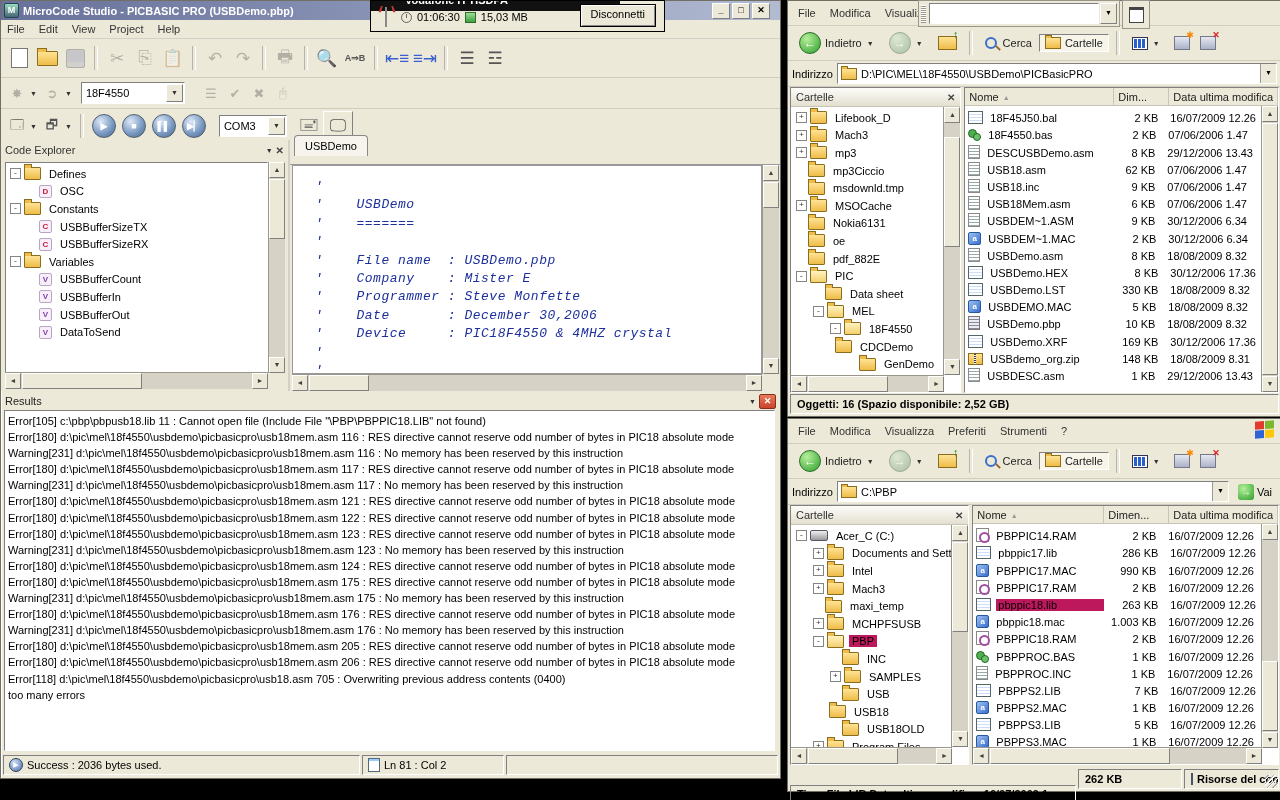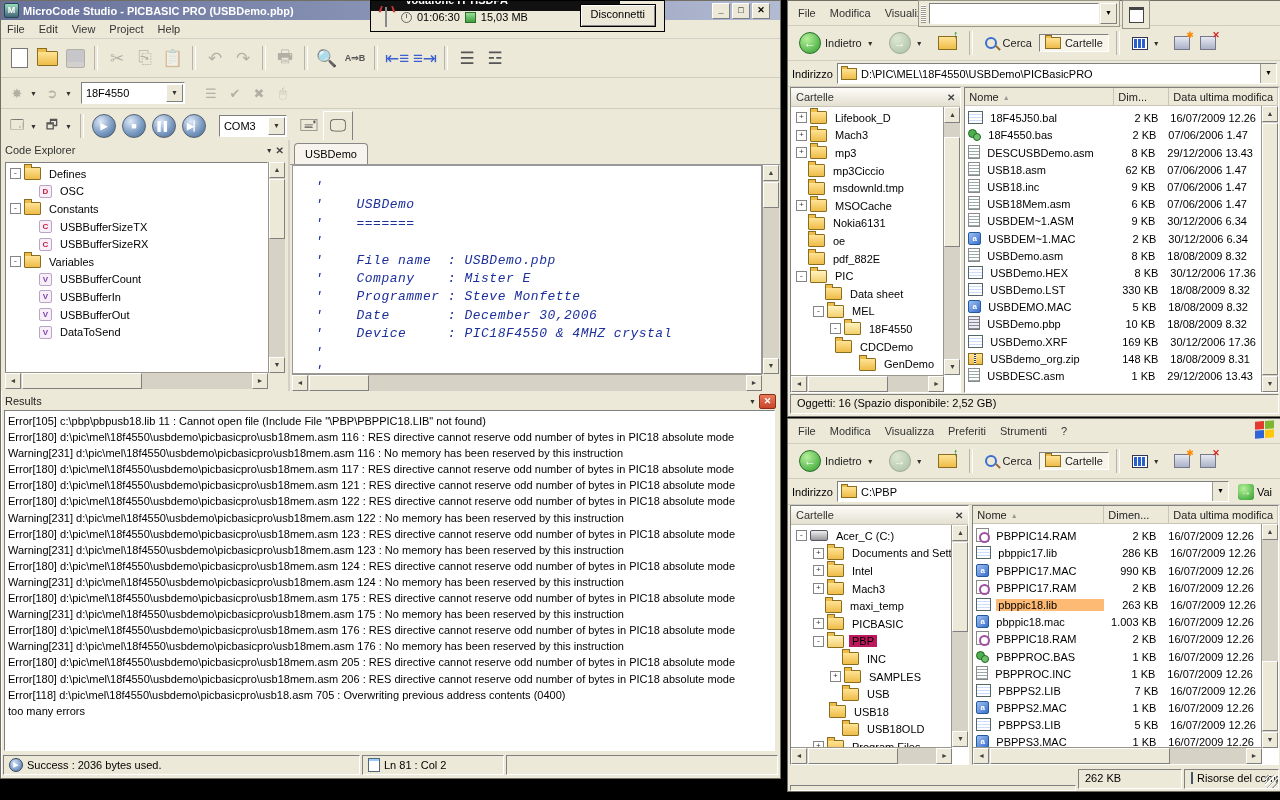--- a/index.html
+++ b/index.html
@@ -60,21 +60,21 @@
   .tfold.open{background:linear-gradient(#fff3c0,#f3d06e);}
   .tdisk{display:inline-block;width:16px;height:9px;background:linear-gradient(#eee,#999);border:1px solid #556;
          border-radius:2px;margin-right:5px;flex:none;}
   .tbadge{display:inline-block;width:11px;height:11px;border:1px solid #b9a6c6;background:#f7eef7;border-radius:2px;
           font:bold 8px/11px "Liberation Sans",sans-serif;text-align:center;margin-right:5px;flex:none;}
   .b-D,.b-C{color:#c02040;} .b-V{color:#7a3fa8;}
   .tlabel{padding:0 3px;} .tlabel.sel{background:#be185d;}
 
   .edpanel{flex:1;position:relative;background:#ECE9D8;}
   .tabrow{height:24px;position:relative;border-bottom:1px solid #999;}
-  .tab{position:absolute;left:4px;bottom:0;height:20px;background:#f6f4ec;border:1px solid #888;border-bottom:none;
+  .tab{position:absolute;left:4px;bottom:8px;height:20px;background:#f6f4ec;border:1px solid #888;border-bottom:none;
        border-radius:4px 4px 0 0;padding:0 10px;line-height:20px;margin-top:19px;}
   .edtext{position:absolute;left:2px;top:25px;right:18px;bottom:17px;background:#fff;border:1px solid #999;
           overflow:hidden;padding:12px 0 0 22px;}
   .cline{white-space:pre;font:italic 13px/18.4px "Liberation Mono",monospace;color:#1c2f9c;letter-spacing:.5px;}
 
   .reshdr{position:absolute;left:0;top:391px;width:779px;height:18px;display:flex;align-items:center;
           padding:0 4px;box-sizing:border-box;color:#222;}
   .reshdr .sp{flex:1;}
   .xred{width:15px;height:13px;background:linear-gradient(#e97b5c,#c8442b);border:1px solid #8a2d18;border-radius:2px;
         color:#fff;font-size:9px;line-height:12px;text-align:center;font-weight:bold;}
@@ -158,21 +158,21 @@
   .xclose{color:#444;font-size:10px;font-weight:bold;}
   .xtree{position:absolute;left:1px;top:19px;right:17px;bottom:17px;overflow:hidden;padding-top:2px;background:#fff;}
   .xlistpane{flex:1;position:relative;background:#fff;border:1px solid;border-color:#808080 #fff #fff #808080;}
   .cols{height:17px;display:flex;background:#ECE9D8;border-bottom:1px solid #c8c4b8;}
   .col{border-right:1px solid #c8c4b8;padding:1px 4px 0;color:#222;display:flex;align-items:center;gap:4px;white-space:nowrap;overflow:hidden;}
   .sort{font-size:7px;color:#999;}
   .xfiles{position:absolute;left:0;top:18px;right:16px;bottom:0;overflow:hidden;background:#fff;padding-top:1px;}
   #exb .xfiles{bottom:16px;}
   .frow{height:17.2px;display:flex;align-items:flex-end;white-space:nowrap;}
   .fname{padding:0 2px;overflow:hidden;}
-  .fsel{background:#fdba74;}
+  .fsel{background:#be185d;}
   .fsize{text-align:right;flex:none;}
   .fdate{padding-left:12px;flex:none;}
   #ext .fname{width:122px;flex:none;} #ext .fsize{width:44px;} 
   #exb .fname{width:104px;flex:none;} #exb .fsize{width:54px;}
   .fi{display:inline-block;position:relative;flex:none;margin:0 5px 0 3px;}
   .fi-txt{width:10px;height:12px;background:repeating-linear-gradient(#fff 0 2px,#9aa 2px 3px);border:1px solid #8a8a8a;}
   .fi-tbl{width:13px;height:11px;background:repeating-linear-gradient(#fff 0 2px,#cdf 2px 3px);border:1px solid #566;}
   .fi-pbp{width:10px;height:12px;background:repeating-linear-gradient(#eceaf2 0 2px,#889 2px 3px);border:1px solid #777;}
   .fi-bas{width:13px;height:12px;}
   .fi-bas::before{content:"";position:absolute;left:0;top:0;width:7px;height:7px;border-radius:50%;background:#4fae4f;border:1px solid #1c6b1c;}
@@ -180,22 +180,22 @@
   .fi-mac{width:11px;height:11px;background:linear-gradient(135deg,#9cc0f0,#3a6fd0);border:1px solid #245a9a;border-radius:2px;
           color:#fff;font:bold 8px/11px "Liberation Sans",sans-serif;text-align:center;}
   .fi-mac::after{content:"a";}
   .fi-zip{width:13px;height:10px;background:linear-gradient(#ffe394,#eebc49);border:1px solid #8a6d1f;}
   .fi-zip::after{content:"";position:absolute;left:5px;top:0;bottom:0;width:2px;
                  background:repeating-linear-gradient(#335 0 1px,#ffd 1px 2px);}
   .fi-ram{width:11px;height:12px;background:#fff;border:1px solid #888;}
   .fi-ram::after{content:"";position:absolute;right:-2px;bottom:-2px;width:7px;height:7px;border-radius:50%;
                  border:2px solid #a050a0;background:#fff;}
   .xstatus{position:absolute;left:2px;right:2px;bottom:2px;height:20px;display:flex;gap:2px;}
-  .xsp{border:1px solid;border-color:#808080 #fff #fff #808080;display:flex;align-items:flex-start;padding:2px 6px;gap:4px;
-       white-space:nowrap;overflow:hidden;}
+  .xsp{border:1px solid;border-color:#808080 #fff #fff #808080;display:flex;align-items:center;padding:8px 6px;gap:4px;
+       white-space:nowrap;overflow:hidden;font-weight:bold;}
   .pcico{width:12px;height:10px;background:#cfd8ea;border:1px solid #456;box-shadow:inset 0 2px 0 #7ea0d0;}
   .grip2{position:absolute;right:0;bottom:0;width:13px;height:13px;
          background:repeating-linear-gradient(135deg,transparent 0 2px,#aaa 2px 3px,#fff 3px 4px);}
 </style>
 </head>
 <body>
 
 <div id="screen">
 
   <section class="win" id="mcs">
@@ -384,27 +384,26 @@
       <span>Results</span>
       <span class="sp"></span>
       <span class="ddarrow">▼</span>
       <span class="xred">✕</span>
     </div>
     <div class="reslist">
         <div class="rline">Error[105] c:\pbp\pbpusb18.lib 11 : Cannot open file (Include File "\PBP\PBPPIC18.LIB" not found)</div>
         <div class="rline">Error[180] d:\pic\mel\18f4550\usbdemo\picbasicpro\usb18mem.asm 116 : RES directive cannot reserve odd number of bytes in PIC18 absolute mode</div>
         <div class="rline">Warning[231] d:\pic\mel\18f4550\usbdemo\picbasicpro\usb18mem.asm 116 : No memory has been reserved by this instruction</div>
         <div class="rline">Error[180] d:\pic\mel\18f4550\usbdemo\picbasicpro\usb18mem.asm 117 : RES directive cannot reserve odd number of bytes in PIC18 absolute mode</div>
+        <div class="rline">Warning[231] d:\pic\mel\18f4550\usbdemo\picbasicpro\usb18mem.asm 117 : No memory has been reserved by this instruction</div>
         <div class="rline">Error[180] d:\pic\mel\18f4550\usbdemo\picbasicpro\usb18mem.asm 121 : RES directive cannot reserve odd number of bytes in PIC18 absolute mode</div>
         <div class="rline">Error[180] d:\pic\mel\18f4550\usbdemo\picbasicpro\usb18mem.asm 122 : RES directive cannot reserve odd number of bytes in PIC18 absolute mode</div>
-        <div class="rline">Warning[231] d:\pic\mel\18f4550\usbdemo\picbasicpro\usb18mem.asm 122 : No memory has been reserved by this instruction</div>
         <div class="rline">Error[180] d:\pic\mel\18f4550\usbdemo\picbasicpro\usb18mem.asm 123 : RES directive cannot reserve odd number of bytes in PIC18 absolute mode</div>
         <div class="rline">Warning[231] d:\pic\mel\18f4550\usbdemo\picbasicpro\usb18mem.asm 123 : No memory has been reserved by this instruction</div>
         <div class="rline">Error[180] d:\pic\mel\18f4550\usbdemo\picbasicpro\usb18mem.asm 124 : RES directive cannot reserve odd number of bytes in PIC18 absolute mode</div>
-        <div class="rline">Warning[231] d:\pic\mel\18f4550\usbdemo\picbasicpro\usb18mem.asm 124 : No memory has been reserved by this instruction</div>
         <div class="rline">Error[180] d:\pic\mel\18f4550\usbdemo\picbasicpro\usb18mem.asm 175 : RES directive cannot reserve odd number of bytes in PIC18 absolute mode</div>
         <div class="rline">Warning[231] d:\pic\mel\18f4550\usbdemo\picbasicpro\usb18mem.asm 175 : No memory has been reserved by this instruction</div>
         <div class="rline">Error[180] d:\pic\mel\18f4550\usbdemo\picbasicpro\usb18mem.asm 176 : RES directive cannot reserve odd number of bytes in PIC18 absolute mode</div>
         <div class="rline">Warning[231] d:\pic\mel\18f4550\usbdemo\picbasicpro\usb18mem.asm 176 : No memory has been reserved by this instruction</div>
         <div class="rline">Error[180] d:\pic\mel\18f4550\usbdemo\picbasicpro\usb18mem.asm 205 : RES directive cannot reserve odd number of bytes in PIC18 absolute mode</div>
         <div class="rline">Error[180] d:\pic\mel\18f4550\usbdemo\picbasicpro\usb18mem.asm 206 : RES directive cannot reserve odd number of bytes in PIC18 absolute mode</div>
         <div class="rline">Error[118] d:\pic\mel\18f4550\usbdemo\picbasicpro\usb18.asm 705 : Overwriting previous address contents (0400)</div>
         <div class="rline">too many errors</div>
       </div>
 
@@ -795,21 +794,21 @@
               <span class="tlabel">Mach3</span>
             </div>
             <div class="trow" style="padding-left: 21px;">
               <span class="tg none"></span>
               <span class="tfold"></span>
               <span class="tlabel">maxi_temp</span>
             </div>
             <div class="trow" style="padding-left: 21px;">
               <span class="tg">+</span>
               <span class="tfold"></span>
-              <span class="tlabel">PICBASIC</span>
+              <span class="tlabel">MCHPFSUSB</span>
             </div>
             <div class="trow" style="padding-left: 21px;">
               <span class="tg">-</span>
               <span class="tfold open"></span>
               <span class="tlabel sel">PBP</span>
             </div>
             <div class="trow" style="padding-left: 38px;">
               <span class="tg none"></span>
               <span class="tfold"></span>
               <span class="tlabel">INC</span>

